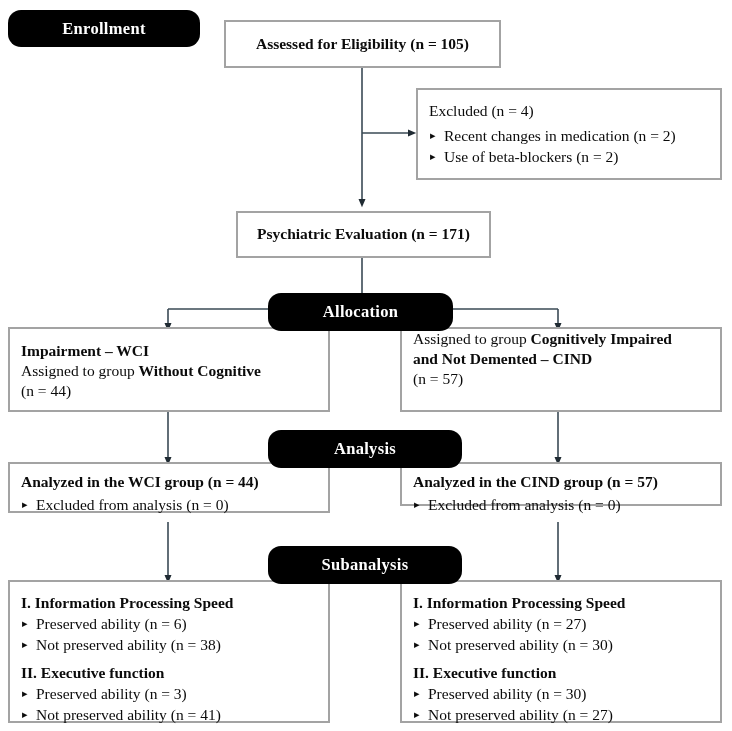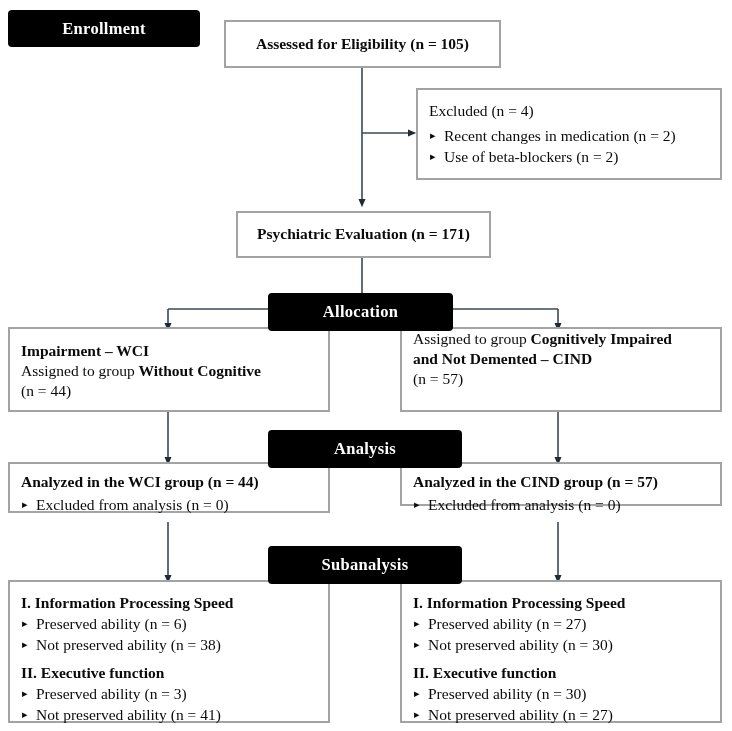--- a/index.html
+++ b/index.html
@@ -38,21 +38,21 @@
     display: flex;
     align-items: center;
     justify-content: center;
     text-align: center;
   }
   .banner {
     position: absolute;
     box-sizing: border-box;
     background: #000000;
     color: #ffffff;
-    border-radius: 4px;
+    border-radius: 13px;
     display: flex;
     align-items: center;
     justify-content: center;
     font-weight: bold;
     font-size: 16.5px;
     letter-spacing: 0.3px;
     z-index: 6;
   }
   .bold { font-weight: bold; }
   .ln { display: block; white-space: nowrap; }

